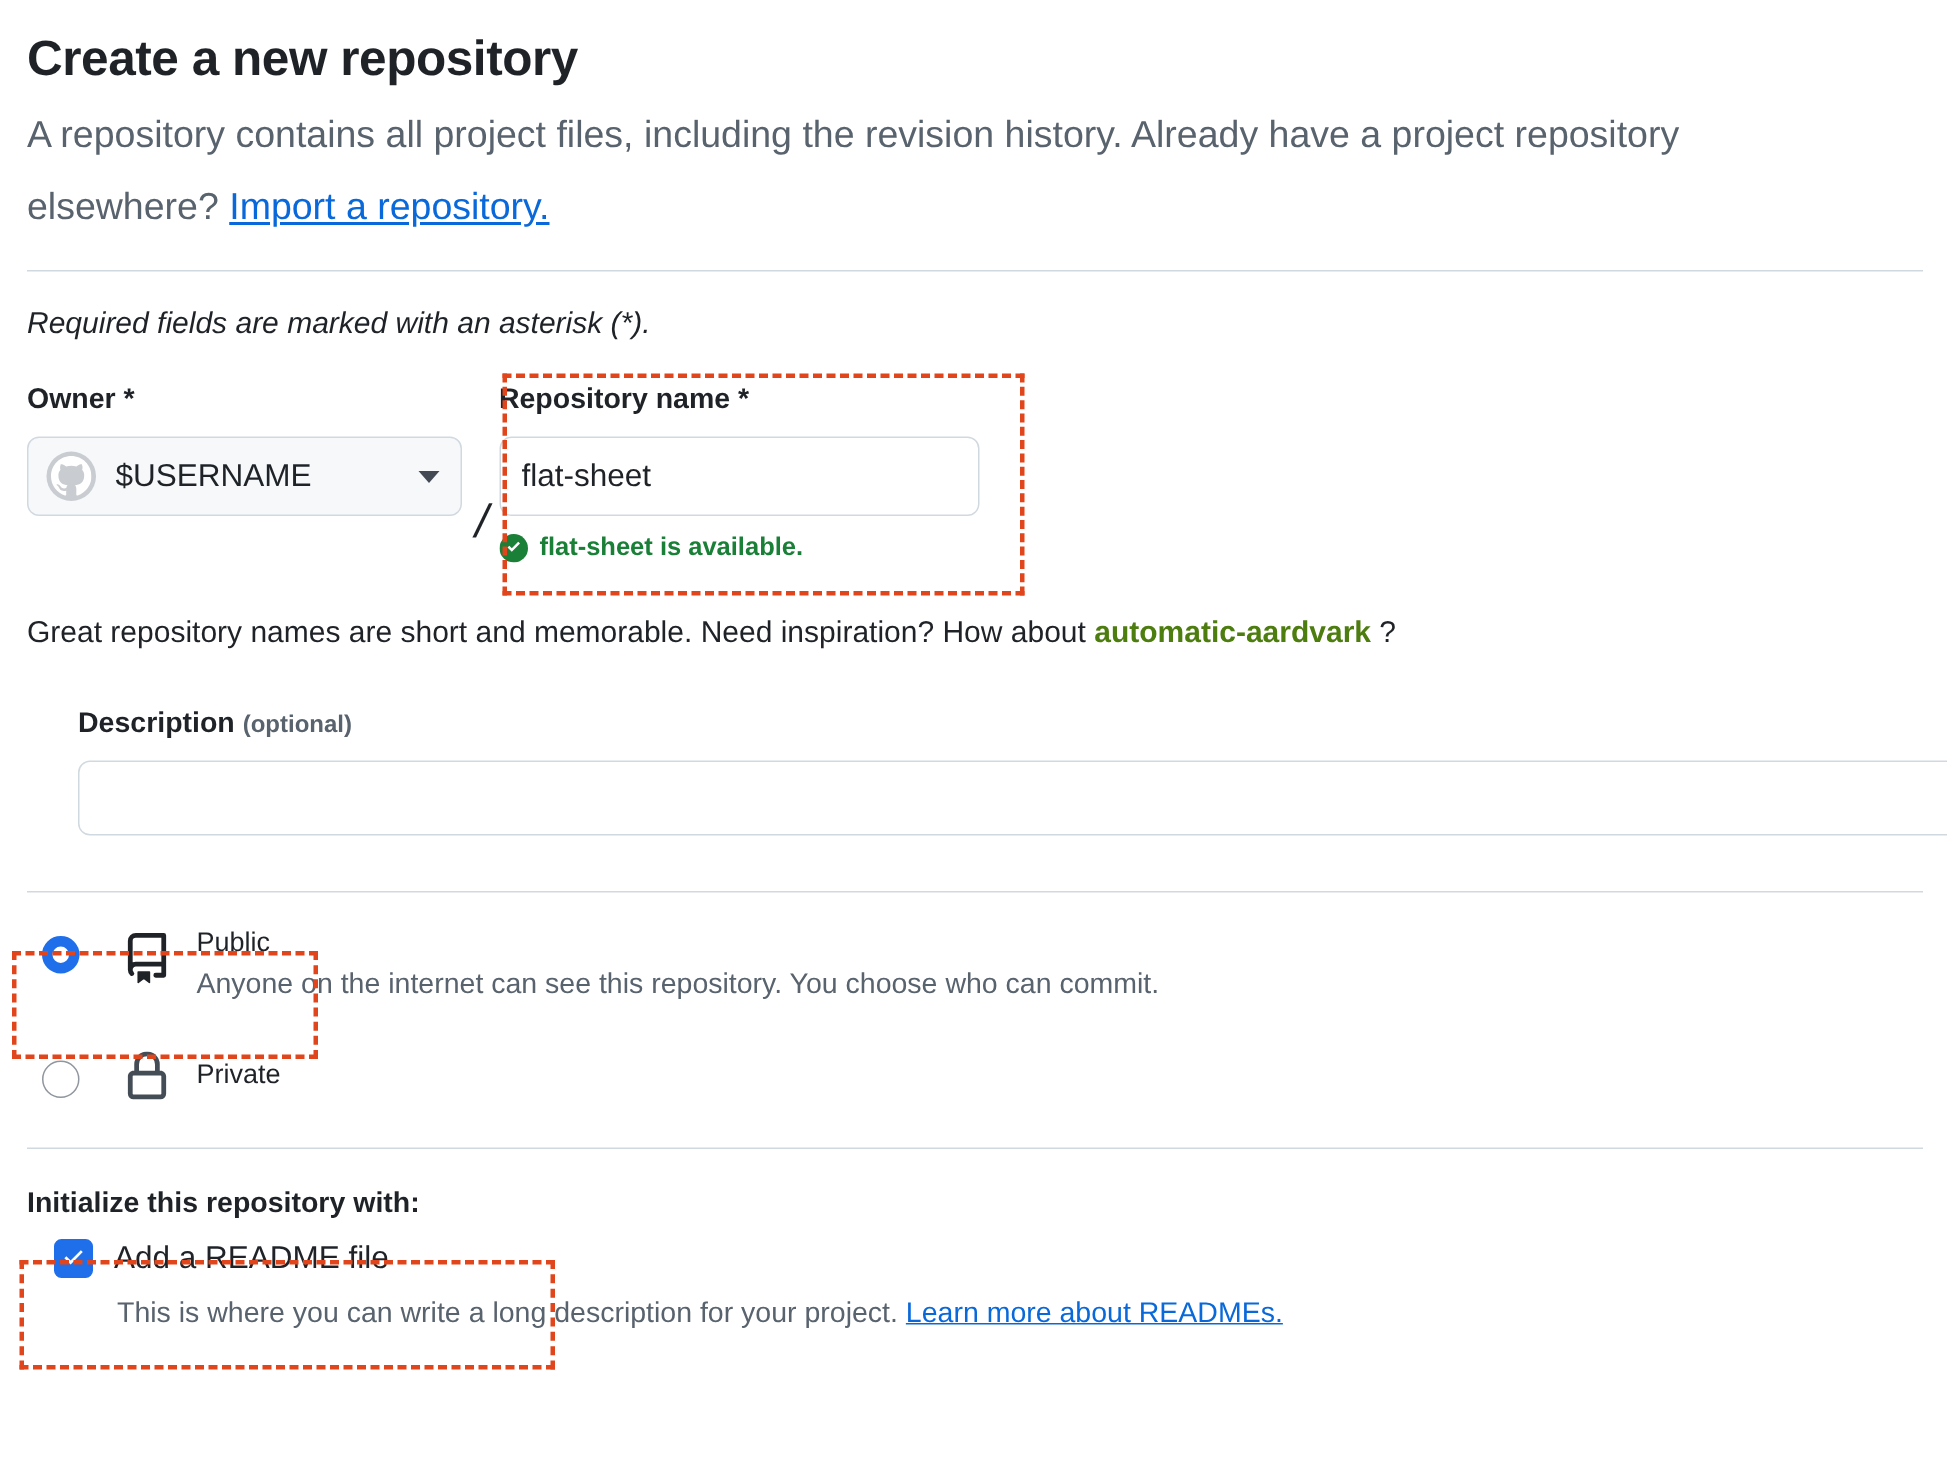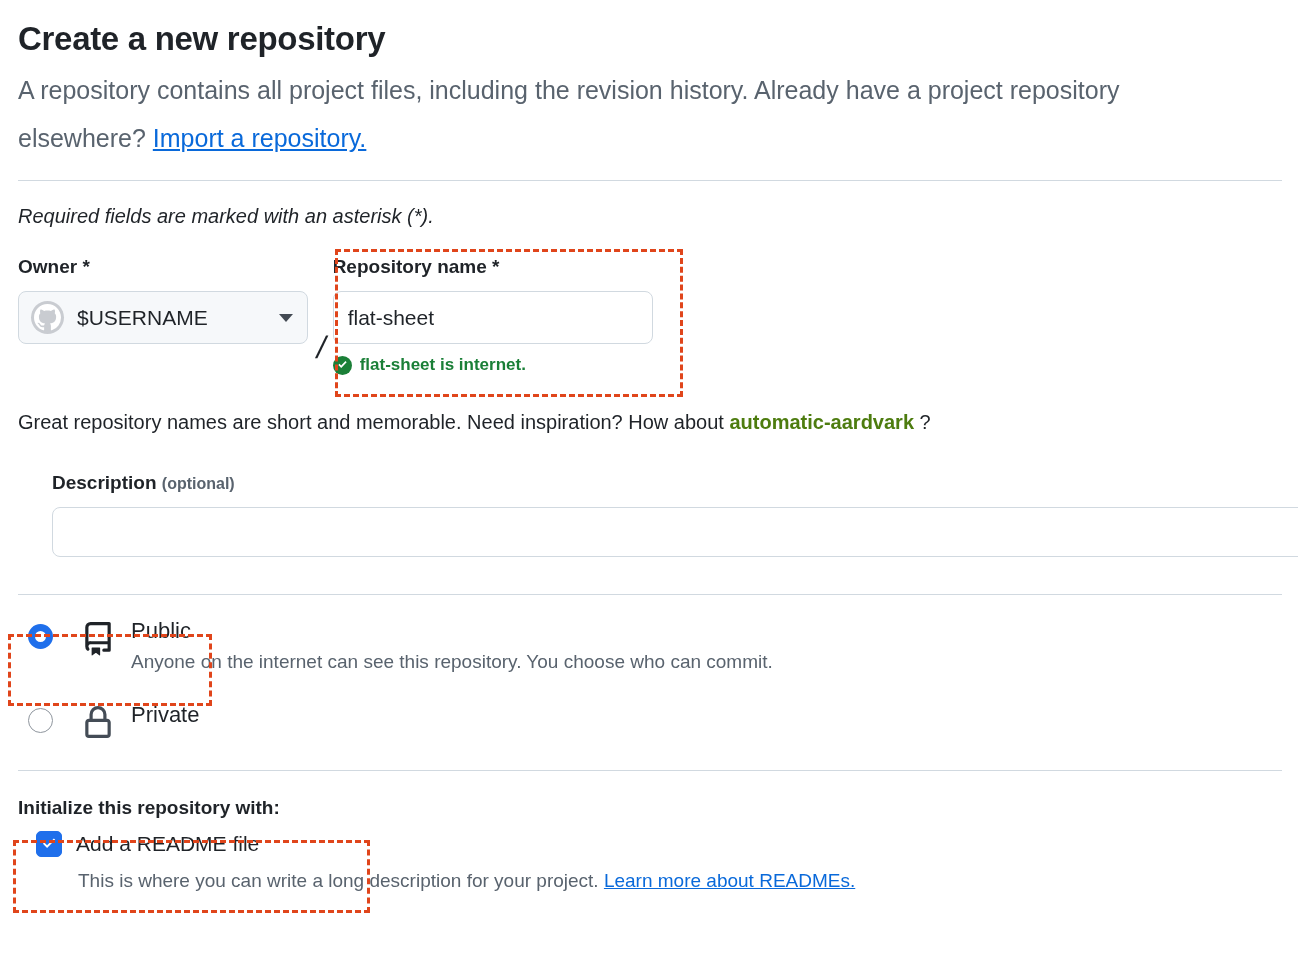--- a/index.html
+++ b/index.html
@@ -187,41 +187,41 @@
   .divider.d2 { margin-top: 37px; }
 
   
   .visibility { margin-top: 22px; }
   .vis-option {
     display: flex;
     align-items: flex-start;
     position: relative;
     cursor: pointer;
   }
-  .vis-option + .vis-option { margin-top: 27px; }
+  .vis-option + .vis-option { margin-top: 27px; align-items: center; }
   .radio {
     width: 25px; height: 25px;
     border-radius: 50%;
     border: 1.6px solid #8f969e;
     background: #fff;
     flex: 0 0 auto;
     margin: 7px 28px 0 10px;
   }
   .radio.checked {
     border: 7px solid #1f6feb;
     background: #ffffff;
   }
   .vis-icon {
     flex: 0 0 auto;
     margin: 5px 16px 0 0;
     width: 34px; height: 34px;
   }
   .vis-text { flex: 1 1 auto; }
   .vis-title {
-    font-size: 22px;
+    font-size: 18px;
     color: #1f2328;
     line-height: 1.25;
   }
   .vis-desc {
     font-size: 19px;
     color: #59636e;
     margin-top: 5px;
     line-height: 1.3;
   }
   .divider.d3 { margin-top: 30px; }
@@ -305,21 +305,21 @@
     <span class="slash">/</span>
 
     <div class="repo-col">
       <span class="field-label">Repository name *</span>
       <input class="repo-input" type="text" value="flat-sheet" style="">
       <div class="availability">
         <svg class="check-icon" viewBox="0 0 16 16">
           <circle cx="8" cy="8" r="8" fill="#1a7f37"></circle>
           <path d="M11.5 5.3 6.9 10 4.5 7.6l1-1 1.4 1.4 3.6-3.7z" fill="#ffffff"></path>
         </svg>
-        <span>flat-sheet is internet.</span>
+        <span>flat-sheet is available.</span>
       </div>
     </div>
   </div>
 
   <p class="inspiration"><span>Great repository names are short and memorable. Need inspiration? How about </span><span class="suggestion">automatic-aardvark</span><span> ?</span></p>
 
   <div class="desc-block">
     <div class="desc-label"><span>Description</span> <span class="optional">(optional)</span></div>
     <input class="desc-input" type="text" value="" style="">
   </div>

